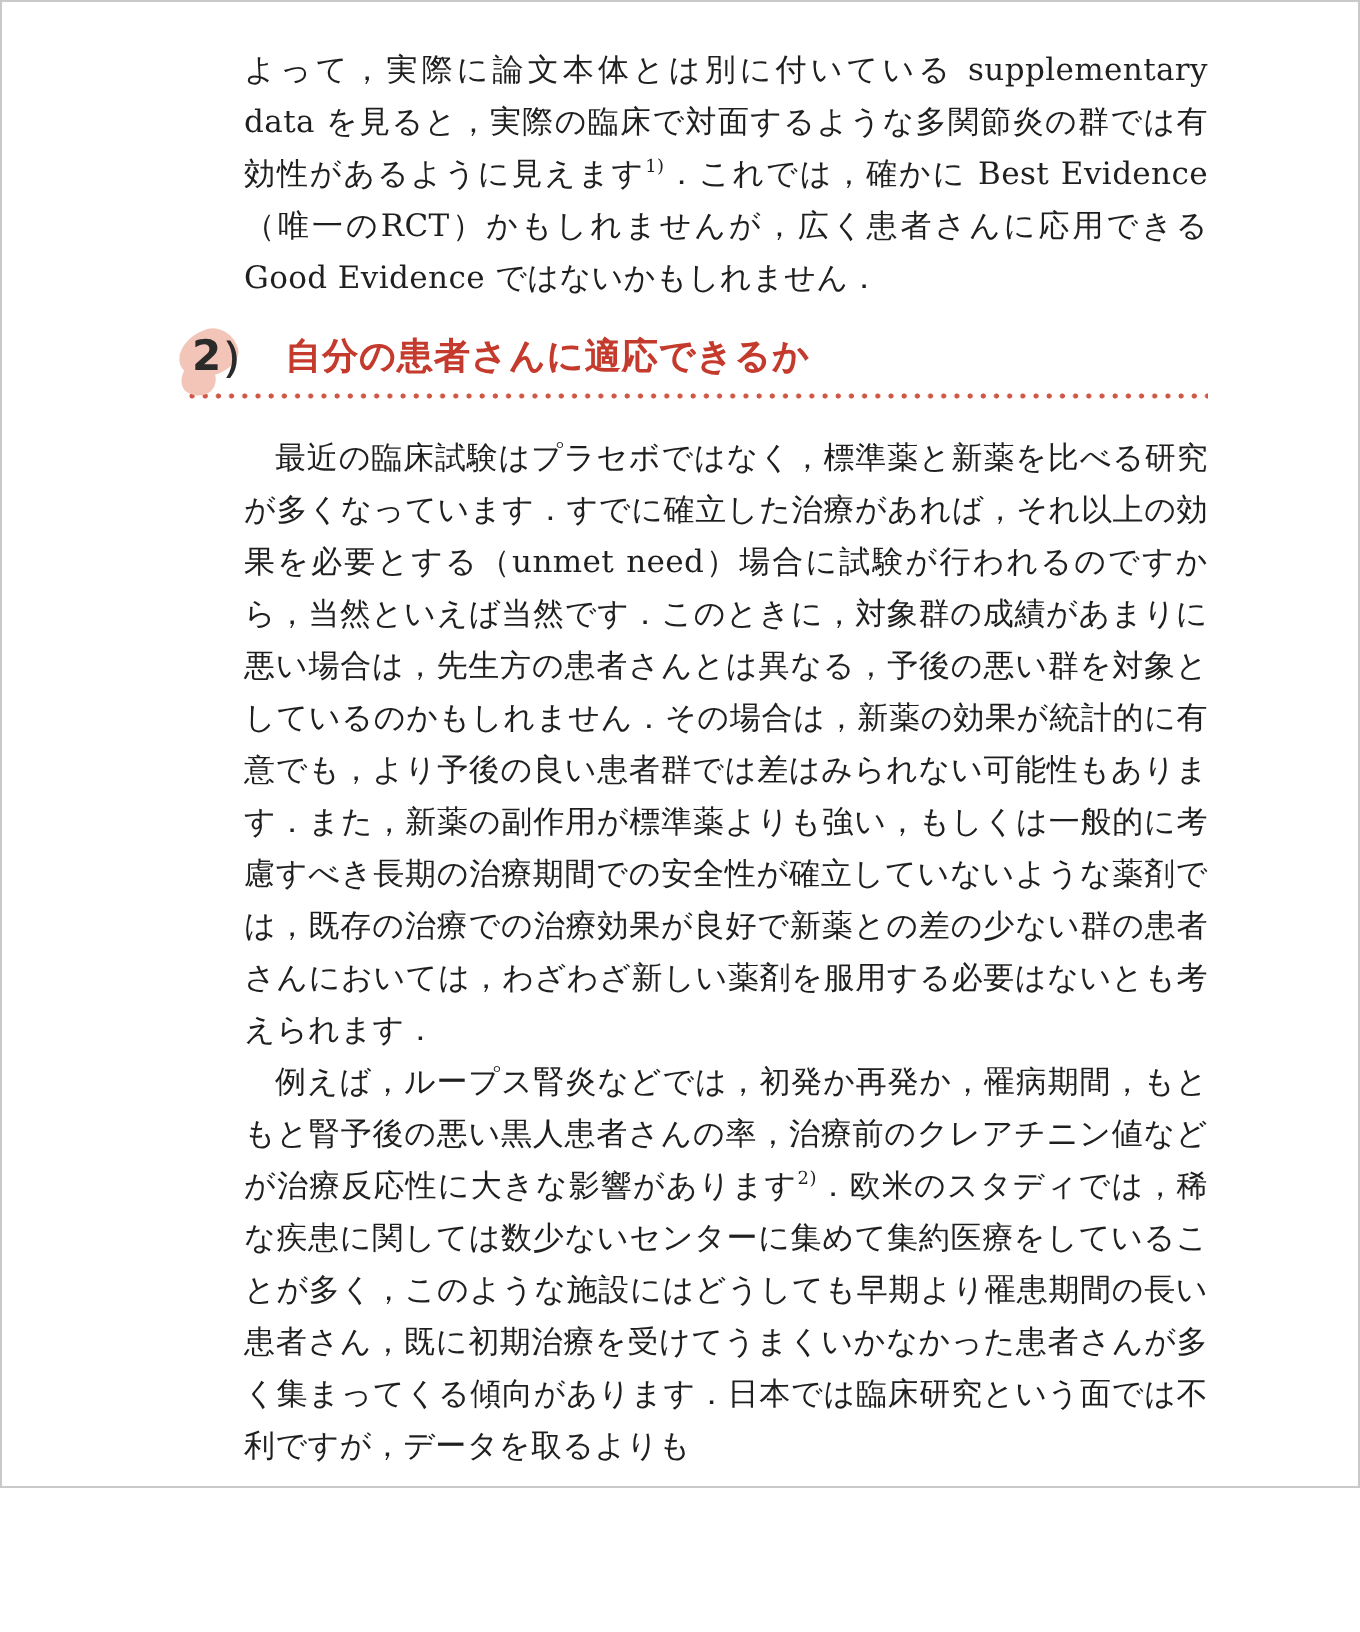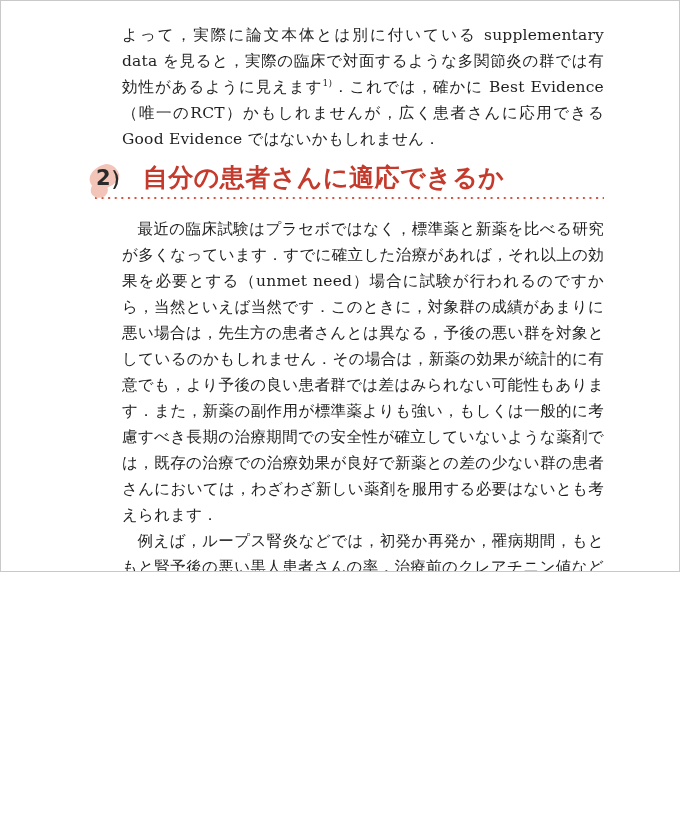--- a/index.html
+++ b/index.html
@@ -3,21 +3,21 @@
 <meta charset="utf-8">
 <style>
   * { box-sizing: border-box; }
   html, body { margin: 0; padding: 0; }
   body {
     width: 680px; height: 816px;
     background: #ffffff;
     font-family: "DejaVu Serif", "Liberation Serif", serif;
   }
   .page {
-    width: 680px; height: 572px;
+    width: 680px; height: 744px;
     background: #ffffff;
     border: 1px solid var(--page-border, #c9c9c9);
     padding: 21px 75px 0 93px;
     overflow: hidden;
   }
   .body-para {
     margin: 0 0 0 28px;
     font-size: 15.5px;
     line-height: 26px;
     color: var(--body-text, #1f1f1f);
@@ -61,21 +61,21 @@
     border-radius: 45% 55% 60% 40% / 45% 55% 50% 50%;
     transform: rotate(22deg);
   }
   .heading-num {
     position: relative;
     z-index: 1;
     font-size: 21px;
     color: var(--heading-number, #2a2a2a);
   }
   .heading-title {
-    font-size: 25px;
+    font-size: 18px;
     color: var(--heading-red, #c43a2c);
     margin-left: 9px;
     letter-spacing: 0.5px;
     text-align: right;
   }
   .dotted-rule {
     height: 4px;
     margin-top: 3px;
     background-image: radial-gradient(circle at 2px 2px, var(--dotted-rule, #cf5745) 1.1px, rgba(0,0,0,0) 1.45px);
     background-size: 6.6px 4px;

